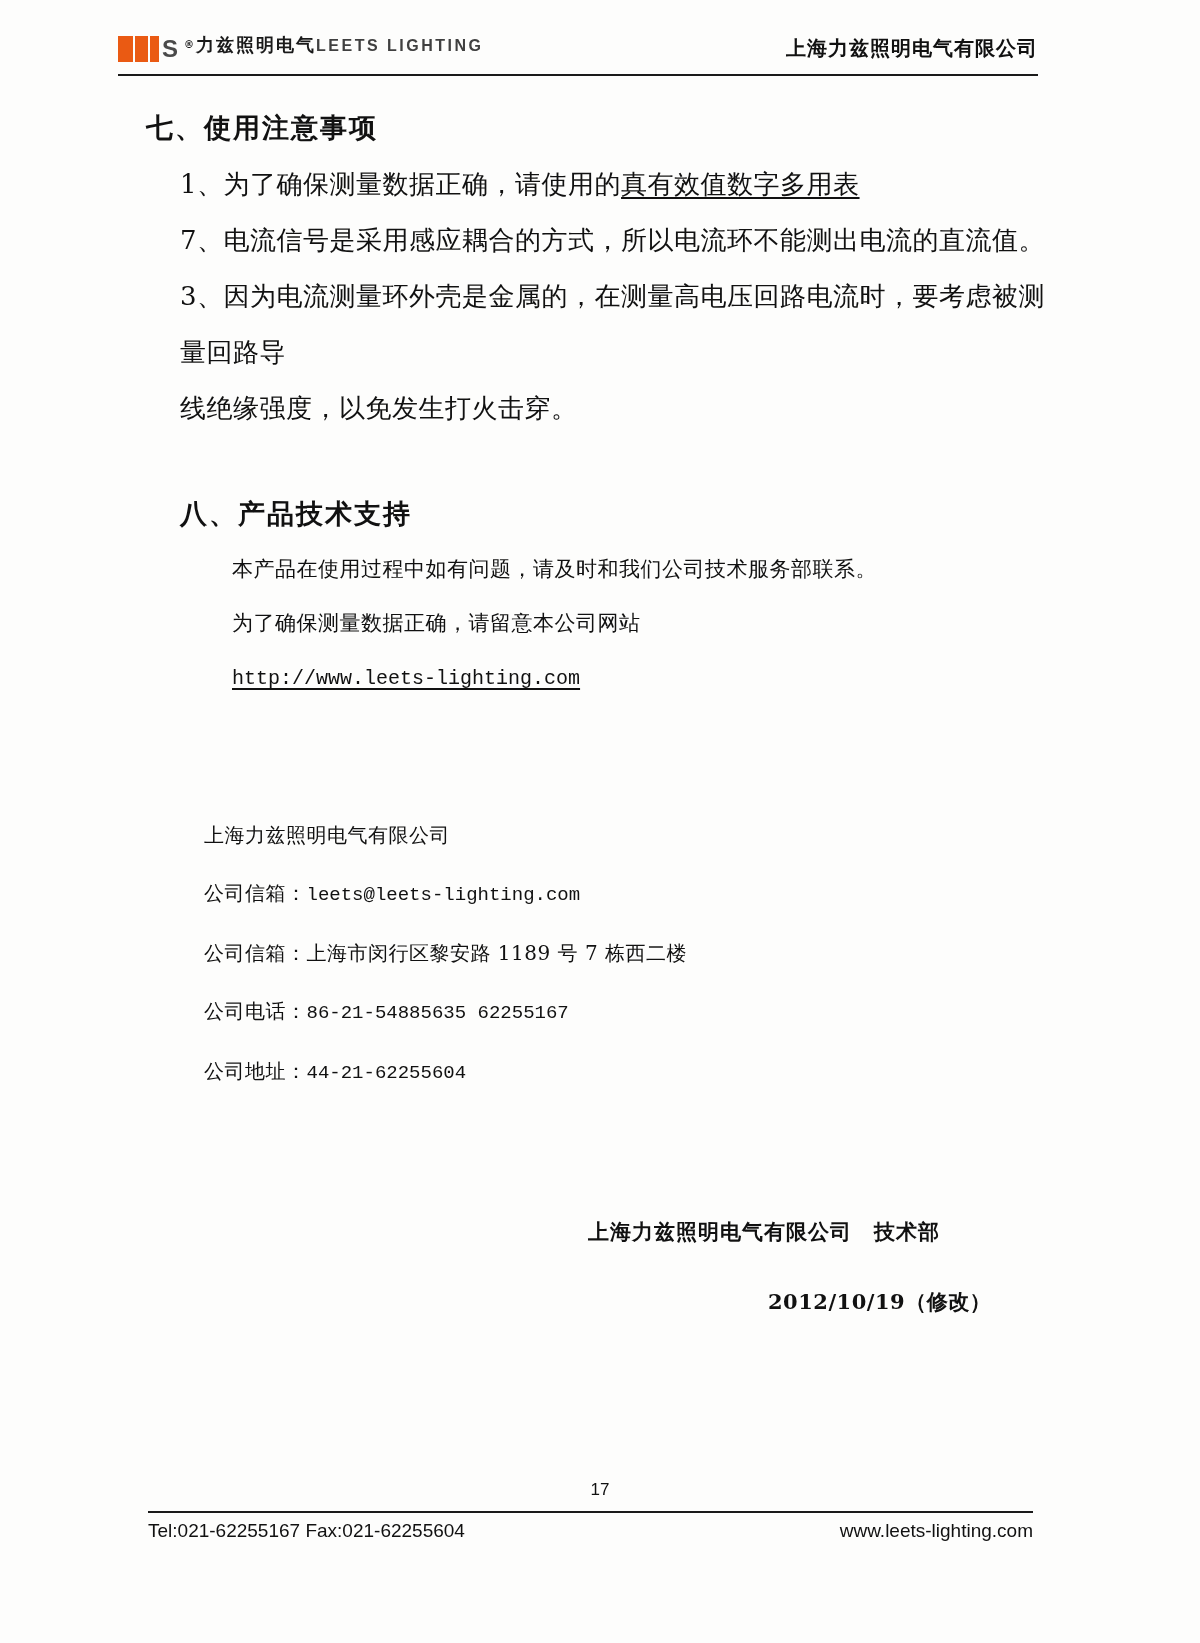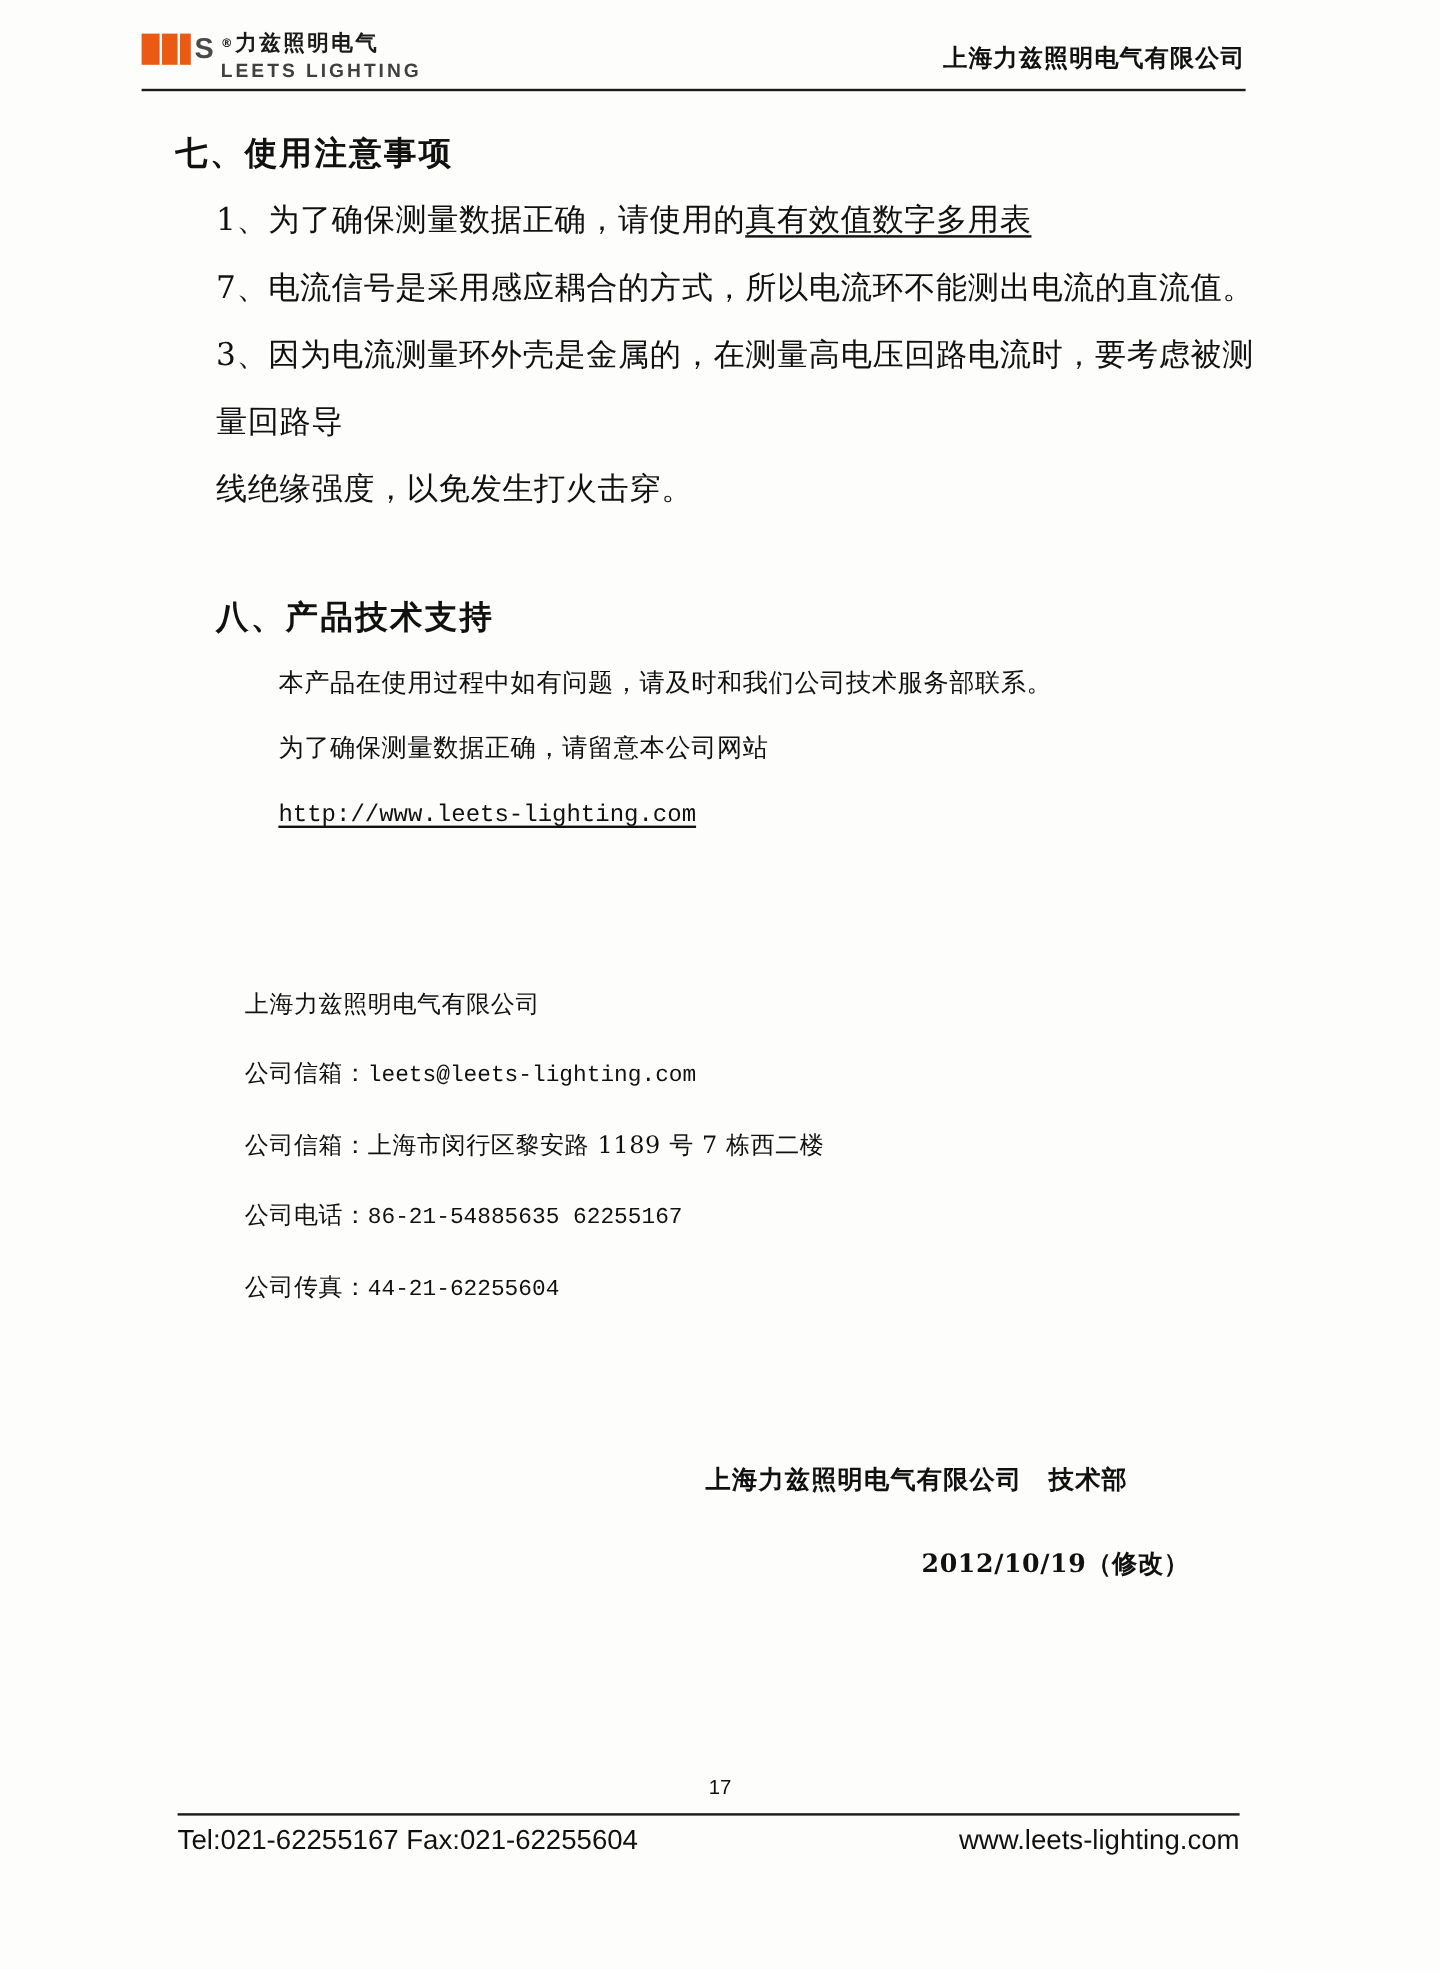--- a/index.html
+++ b/index.html
@@ -47,21 +47,21 @@
   .logo-bar.b2 { width: 13px; }
   .logo-bar.b3 { width: 9px; background: #ea5a13; }
   .logo-s {
     font-family: "Liberation Sans", sans-serif;
     font-size: 24px;
     font-weight: bold;
     color: #4a4a4a;
     line-height: 26px;
     margin-left: 1px;
   }
-  .brand-text { display: flex; flex-direction: column; }
+  .brand-text { display: flex; flex-direction: row; }
   .brand-cn {
     font-family: "DejaVu Sans", sans-serif;
     font-size: 18px;
     font-weight: bold;
     letter-spacing: 2px;
     color: #1a1a1a;
     line-height: 22px;
   }
   .brand-cn .reg {
     font-size: 10px;
@@ -189,21 +189,21 @@
   }
   .footer {
     position: absolute;
     left: 148px;
     top: 1520px;
     width: 885px;
     display: flex;
     justify-content: space-between;
     align-items: center;
     font-family: "Liberation Sans", sans-serif;
-    font-size: 23px;
+    font-size: 19px;
     color: #111;
   }
   .page-num {
     position: absolute;
     left: 0;
     top: 1480px;
     width: 1200px;
     text-align: center;
     font-family: "Liberation Sans", sans-serif;
     font-size: 17px;
@@ -264,21 +264,21 @@
       <div class="contact-line">
         <span>公司信箱：</span><span class="mono">leets@leets-lighting.com</span>
       </div>
       <div class="contact-line">
         <span>公司信箱：</span><span>上海市闵行区黎安路 1189 号 7 栋西二楼</span>
       </div>
       <div class="contact-line">
         <span>公司电话：</span><span class="mono">86-21-54885635  62255167</span>
       </div>
       <div class="contact-line">
-        <span>公司传真：</span><span class="mono">44-21-62255604</span>
+        <span>公司地址：</span><span class="mono">44-21-62255604</span>
       </div>
     </div>
 
     <div class="signature">上海力兹照明电气有限公司　技术部</div>
     <div class="sig-date">2012/10/19（修改）</div>
   </div>
 
   <div class="footer-rule"></div>
   <div class="footer">
     <div>Tel:021-62255167  Fax:021-62255604</div>

